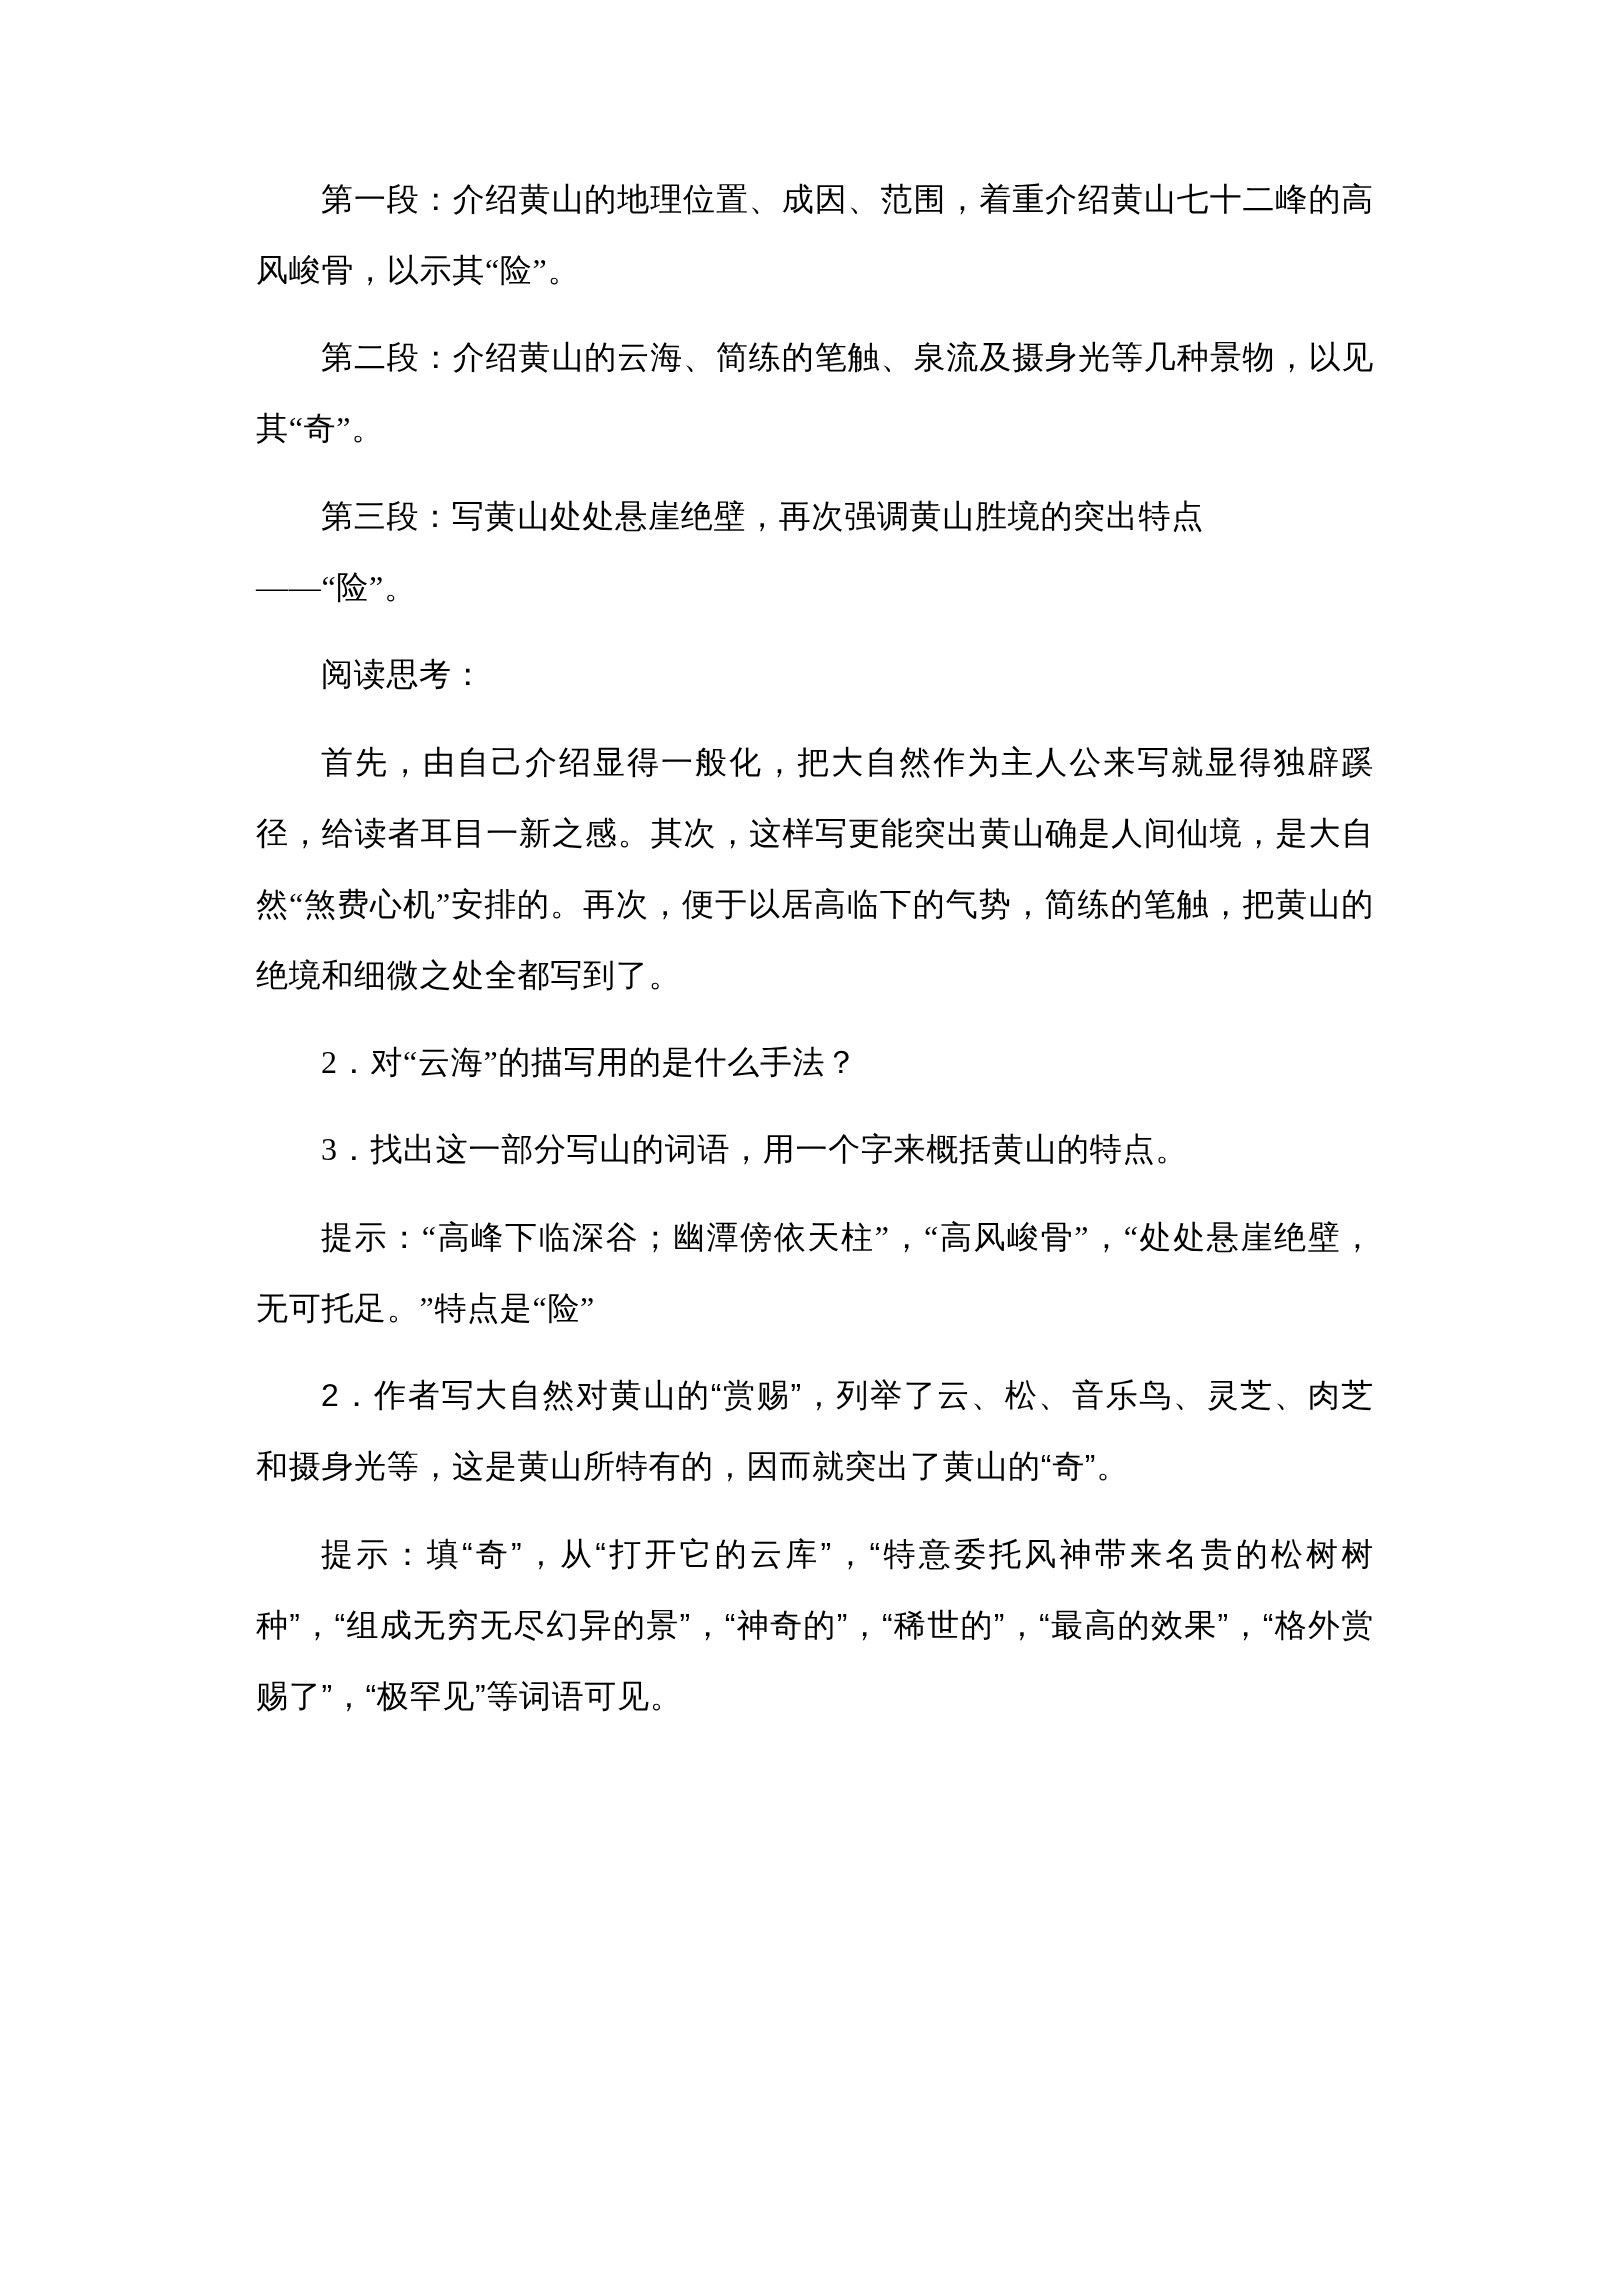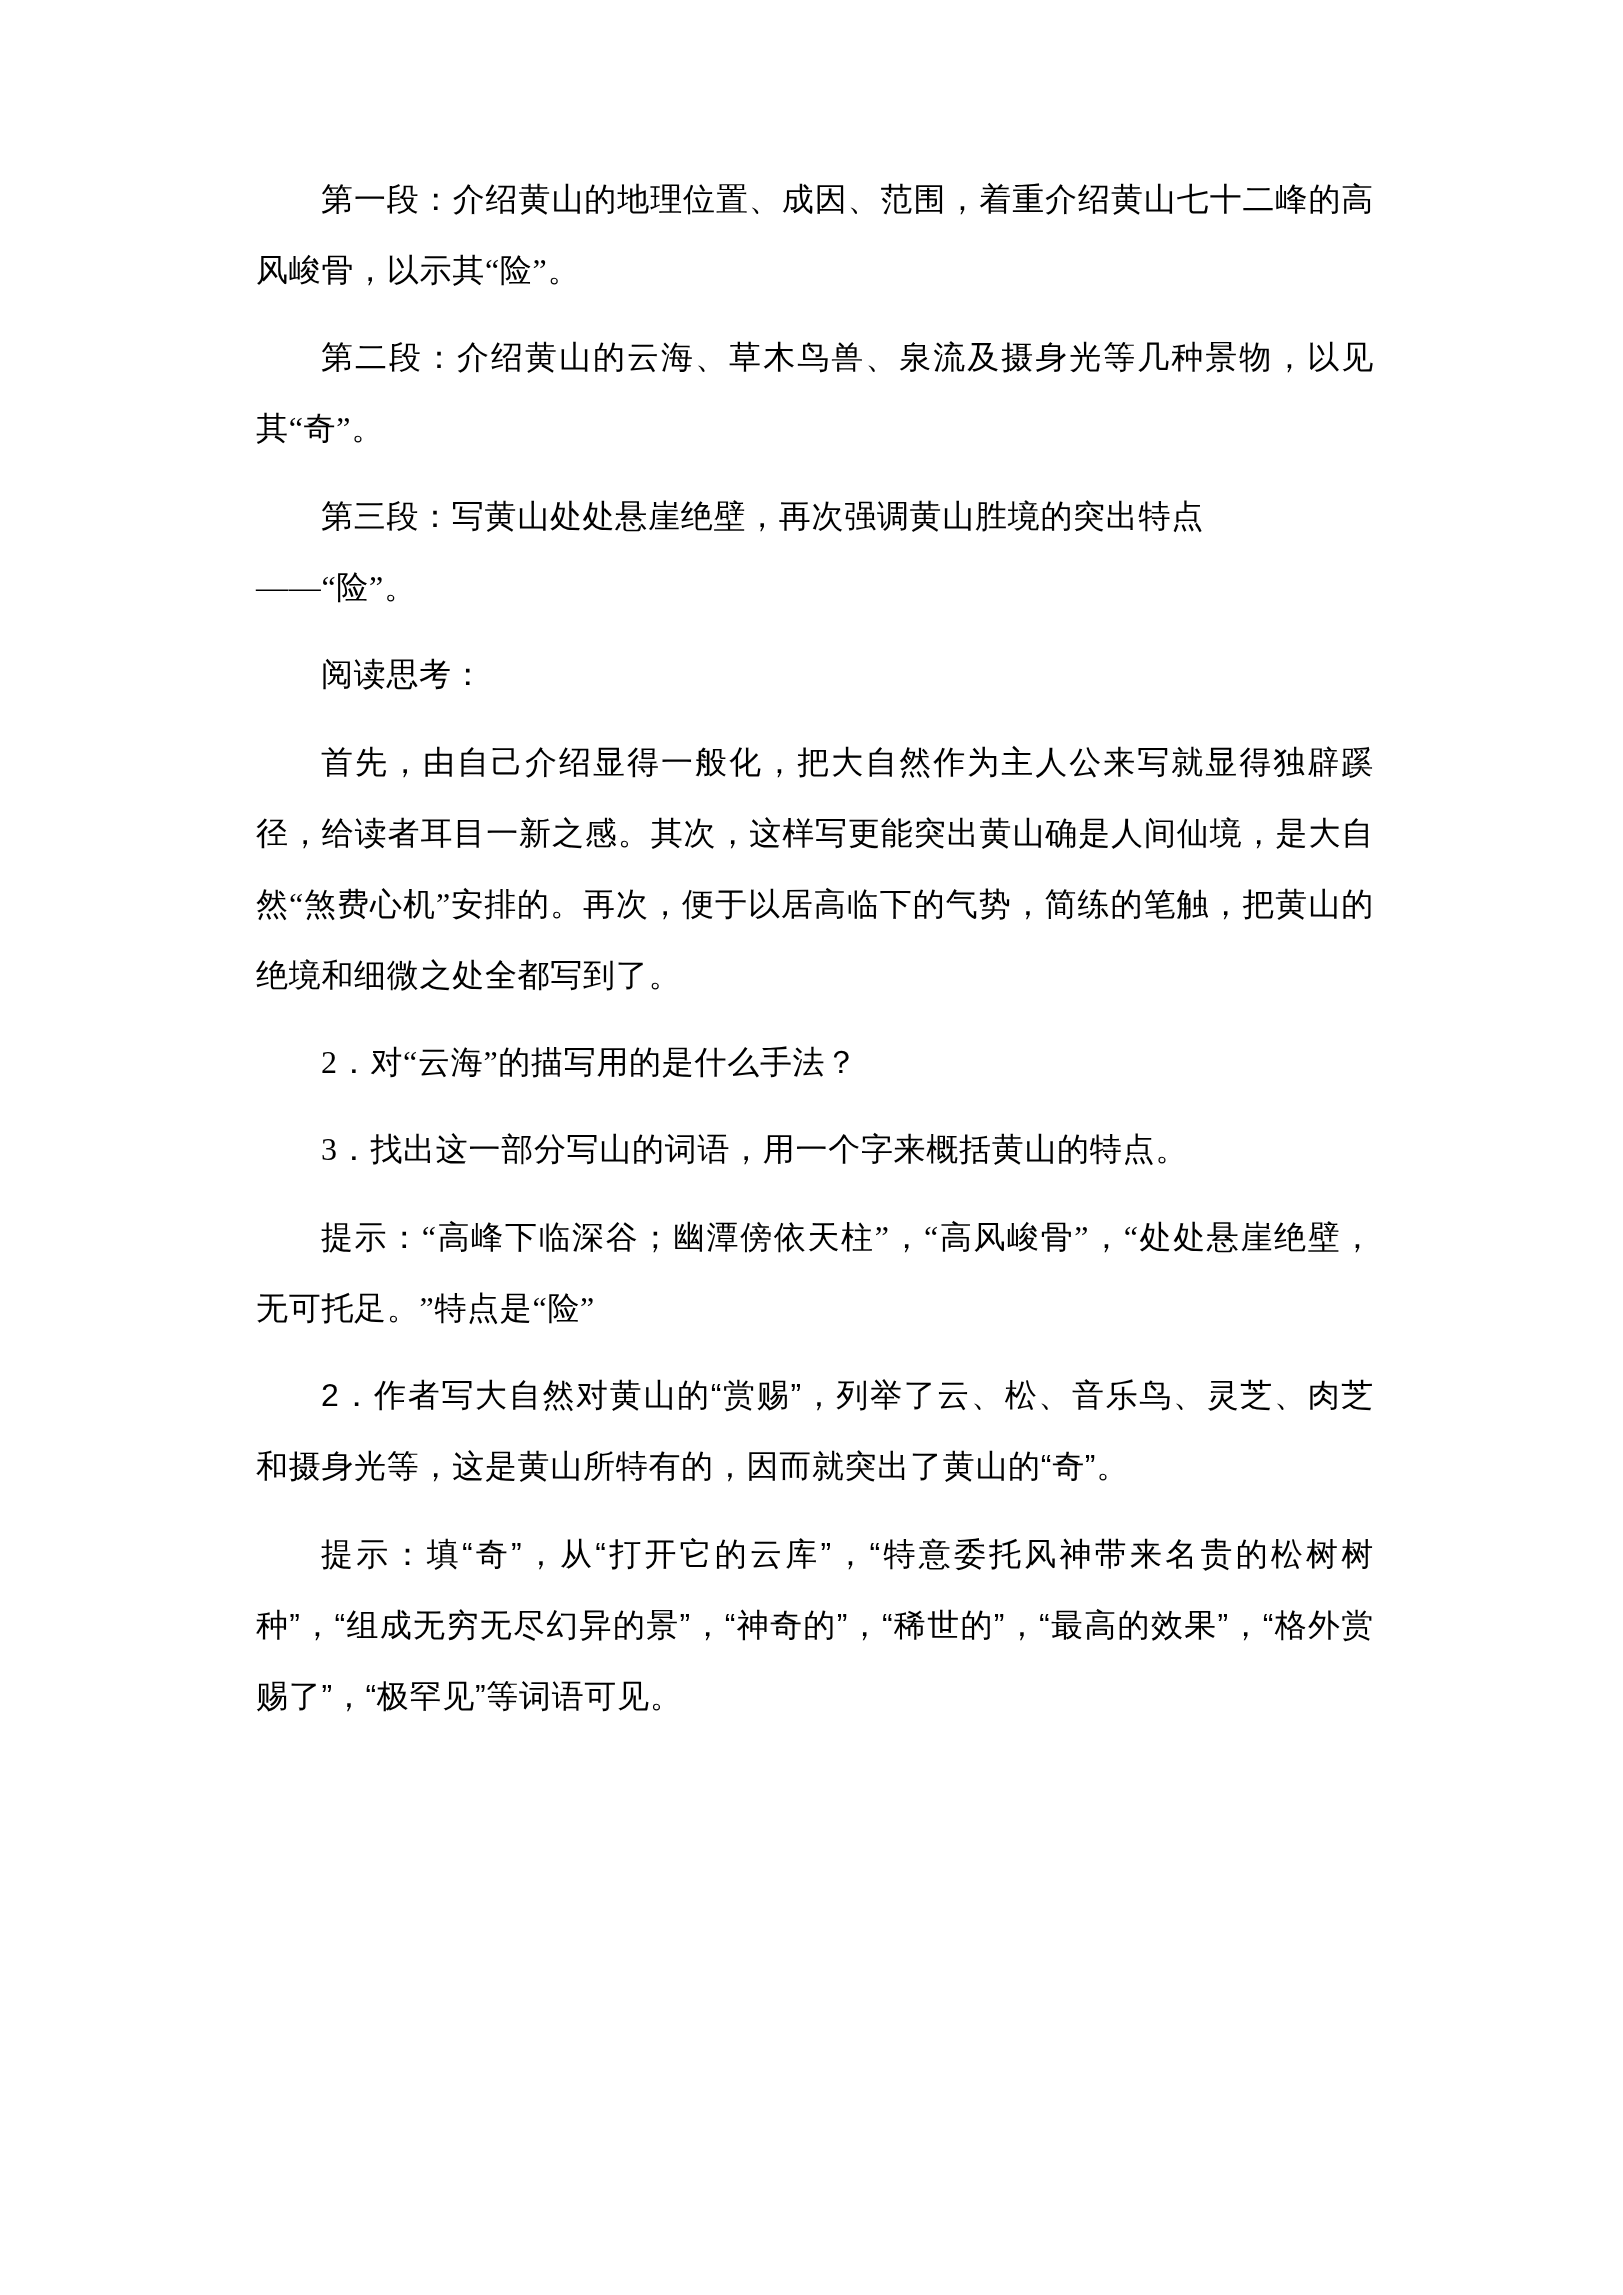--- a/index.html
+++ b/index.html
@@ -46,21 +46,21 @@
     font-family: "Liberation Serif", "DejaVu Serif", serif;
     color: #000000;
   }
 </style>
 </head>
 <body>
 
 <div class="doc-page">
   <div class="doc-content">
       <p class="para indent">第一段：介绍黄山的地理位置、成因、范围，着重介绍黄山七十二峰的高风峻骨，以示其“险”。</p>
-      <p class="para indent">第二段：介绍黄山的云海、草木鸟兽、泉流及摄身光等几种景物，以见其“奇”。</p>
+      <p class="para indent">第二段：介绍黄山的云海、简练的笔触、泉流及摄身光等几种景物，以见其“奇”。</p>
       <p class="para indent">第三段：写黄山处处悬崖绝壁，再次强调黄山胜境的突出特点
 ——“险”。</p>
       <p class="para indent">阅读思考：</p>
       <p class="para indent">首先，由自己介绍显得一般化，把大自然作为主人公来写就显得独辟蹊径，给读者耳目一新之感。其次，这样写更能突出黄山确是人间仙境，是大自然“煞费心机”安排的。再次，便于以居高临下的气势，简练的笔触，把黄山的绝境和细微之处全都写到了。</p>
       <p class="para indent">2．对“云海”的描写用的是什么手法？</p>
       <p class="para indent">3．找出这一部分写山的词语，用一个字来概括黄山的特点。</p>
       <p class="para indent">提示：“高峰下临深谷；幽潭傍依天柱”，“高风峻骨”，“处处悬崖绝壁，无可托足。”特点是“险”</p>
       <p class="para indent sans">2．作者写大自然对黄山的“赏赐”，列举了云、松、音乐鸟、灵芝、肉芝和摄身光等，这是黄山所特有的，因而就突出了黄山的“奇”。</p>
       <p class="para indent sans">提示：填“奇”，从“打开它的云库”，“特意委托风神带来名贵的松树树种”，“组成无穷无尽幻异的景”，“神奇的”，“稀世的”，“最高的效果”，“格外赏赐了”，“极罕见”等词语可见。</p>
     </div>

